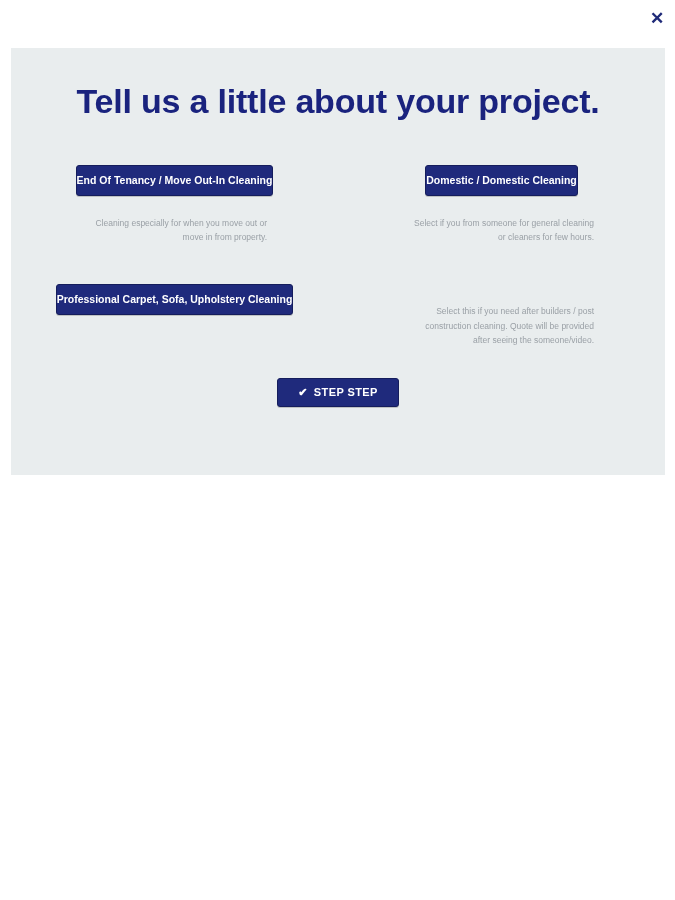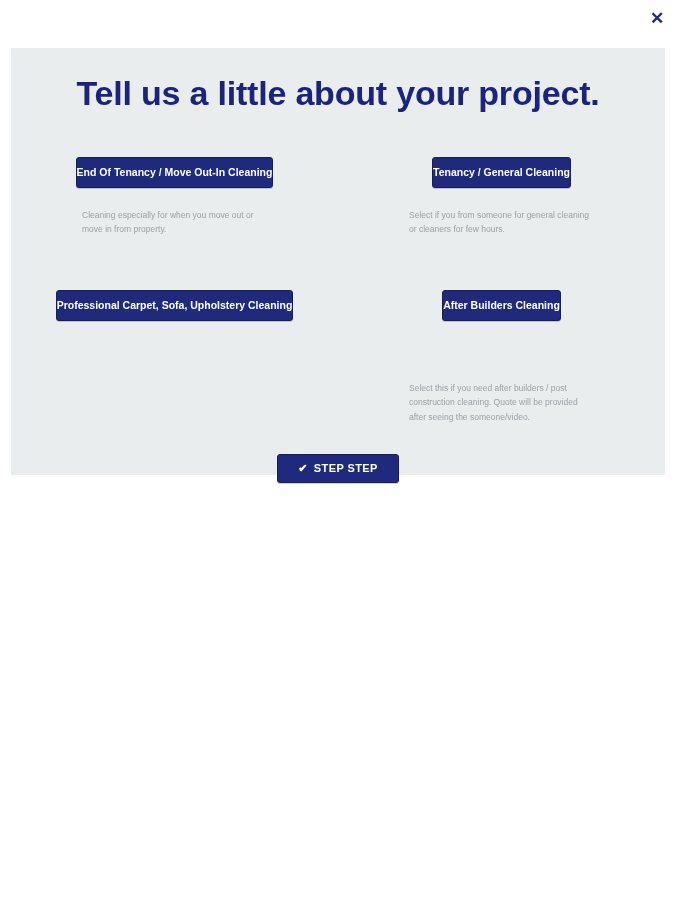--- a/index.html
+++ b/index.html
@@ -41,21 +41,21 @@
     position: absolute;
     left: 11px;
     top: 48px;
     width: 654px;
     height: 427px;
     background: #e9edee;
     box-sizing: border-box;
   }
 
   .panel-title {
-    margin: 0;
+    margin: 8px;
     padding: 26px 0 0 0;
     text-align: center;
     color: #1a237e;
     font-size: 34px;
     font-weight: bold;
     letter-spacing: -0.2px;
     font-family: "Liberation Sans", sans-serif;
   }
 
   
@@ -66,42 +66,41 @@
   }
   .option-cell {
     width: 50%;
     box-sizing: border-box;
     display: flex;
     flex-direction: column;
     align-items: center;
     padding: 0 18px;
   }
   .option-cell.row2 {
-    margin-top: 54px;
-    gap: 40px;
+    margin-top: 40px;
   }
 
   .option-btn {
     background: #1f2a7c;
     border: 1px solid #151d5c;
     border-radius: 3px;
     color: #ffffff;
     font-size: 10.5px;
     font-weight: bold;
     padding: 9px 0;
     cursor: pointer;
     white-space: nowrap;
     line-height: 1;
     font-family: "Liberation Sans", sans-serif;
     box-shadow: 0 1px 0 rgba(0,0,0,0.18);
   }
 
   .option-desc {
     margin-top: 20px;
-    text-align: left;
+    text-align: right;
     color: #9aa0a6;
     font-size: 8.5px;
     line-height: 1.7;
     max-width: 185px;
     font-family: "Liberation Sans", sans-serif;
   }
 
   
   .next-wrap {
     margin-top: 30px;
@@ -141,30 +140,29 @@
   <h1 class="panel-title">Tell us a little about your project.</h1>
 
   <div class="options-grid">
 
     <div class="option-cell">
       <button class="option-btn">End Of Tenancy / Move Out-In Cleaning</button>
       <div class="option-desc">Cleaning especially for when you move out or move in from property.</div>
     </div>
 
     <div class="option-cell">
-      <button class="option-btn">Tenancy / General Cleaning</button>
+      <button class="option-btn">Domestic / Domestic Cleaning</button>
       <div class="option-desc">Select if you from someone for general cleaning or cleaners for few hours.</div>
     </div>
 
     <div class="option-cell row2">
       <button class="option-btn">Professional Carpet, Sofa, Upholstery Cleaning</button>
     </div>
 
     <div class="option-cell row2">
-      <button class="option-btn">After Builders Cleaning</button>
       <div class="option-desc">Select this if you need after builders / post construction cleaning. Quote will be provided after seeing the someone/video.</div>
     </div>
 
   </div>
 
   <div class="next-wrap">
     <button class="next-btn">
       <span class="check-icon">✔</span>
       <span>STEP STEP</span>
     </button>

